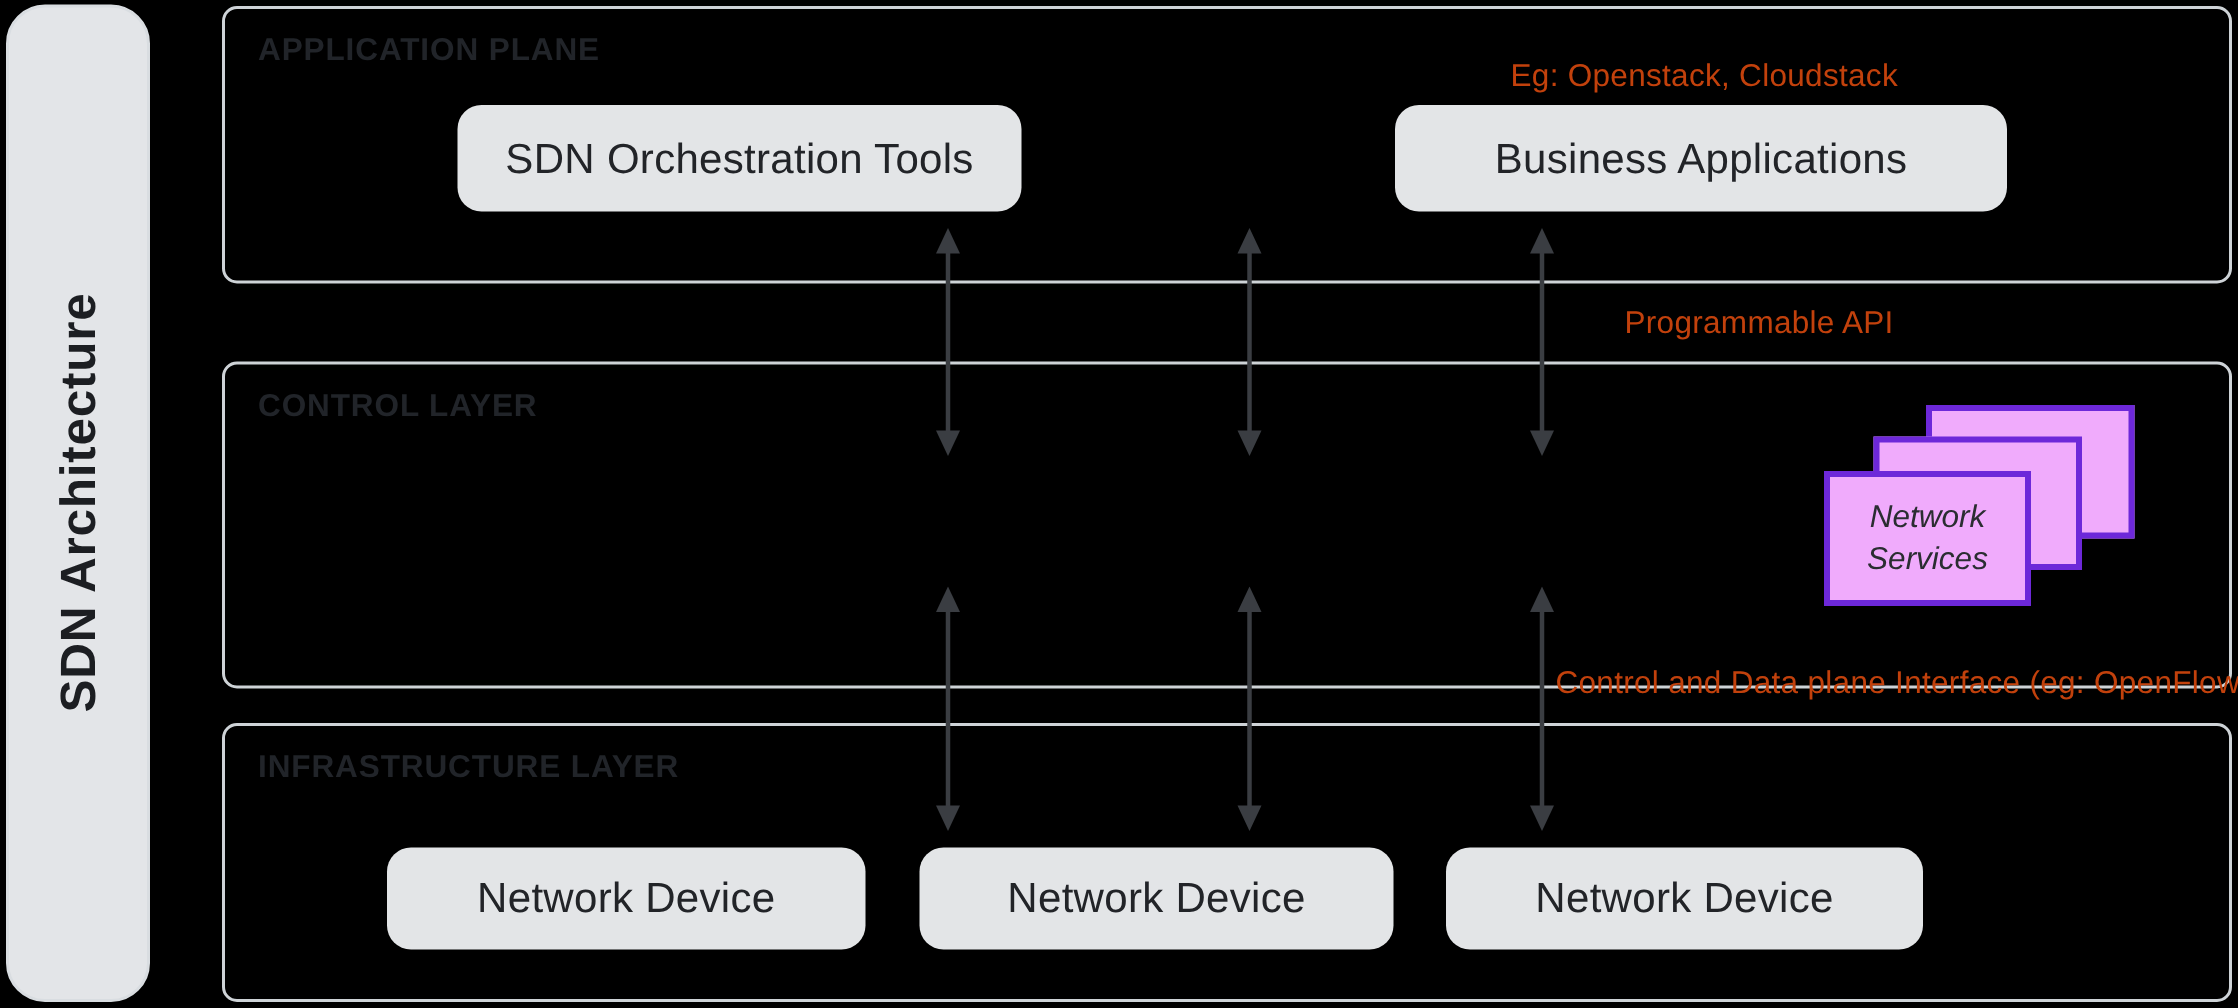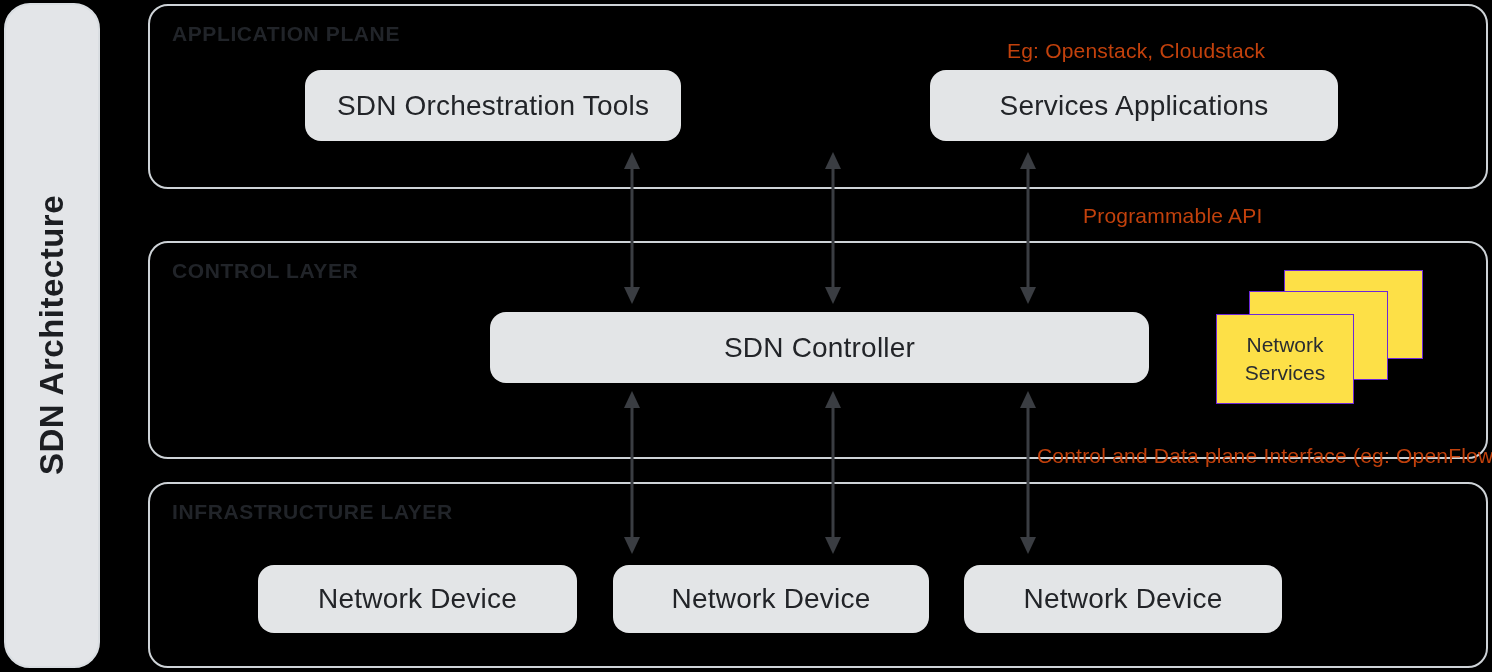--- a/index.html
+++ b/index.html
@@ -23,21 +23,21 @@
     writing-mode:vertical-rl;
     transform:rotate(180deg);
     font-size:33px;font-weight:600;color:#1c1e22;
     letter-spacing:0.5px;
     white-space:nowrap;
   }
   
   .panel{
     position:absolute;left:148px;width:1340px;
     border:2.5px solid #ced3d7;
-    border-radius:20px;
+    border-radius:10px;
     box-sizing:border-box;
     background:transparent;
   }
   .panel-app{top:4px;height:185px;}
   .panel-control{top:241px;height:218px;}
   .panel-infra{top:482px;height:186px;}
   .panel-title{
     position:absolute;left:22px;top:16px;
     font-size:21px;font-weight:700;color:#212429;
     letter-spacing:0.6px;
@@ -64,23 +64,24 @@
     letter-spacing:0.2px;white-space:nowrap;
   }
   .ann-examples{left:1007px;top:39px;}
   .ann-api{left:1043px;top:204px;margin-left:40px;}
   .ann-southbound{left:1037px;top:444px;}
   
   .arrow{position:absolute;}
   
   .card{
     position:absolute;
-    background:#fde047;
-    border:1px solid #6d28d9;
+    background:#f0abfc;
+    border:4px solid #6d28d9;
     box-sizing:border-box;
+    font-style:italic;
   }
   .card-back{left:1284px;top:270px;width:139px;height:89px;}
   .card-mid{left:1249px;top:291px;width:139px;height:89px;}
   .card-front{
     left:1216px;top:314px;width:138px;height:90px;
     display:flex;align-items:center;justify-content:center;text-align:center;
   }
   .card-front .card-label{
     font-size:21px;font-weight:500;color:#2a2d31;line-height:28px;
     width:100px;
@@ -99,22 +100,21 @@
     <div class="panel-title">APPLICATION PLANE</div>
   </div>
   <div class="panel panel-control">
     <div class="panel-title">CONTROL LAYER</div>
   </div>
   <div class="panel panel-infra">
     <div class="panel-title">INFRASTRUCTURE LAYER</div>
   </div>
 
   <div class="node node-orchestration">SDN Orchestration Tools</div>
-  <div class="node node-business">Services Applications</div>
-  <div class="node node-controller">SDN Controller</div>
+  <div class="node node-business">Business Applications</div>
   <div class="node node-device1">Network Device</div>
   <div class="node node-device2">Network Device</div>
   <div class="node node-device3">Network Device</div>
 
   <div>
     <div class="card card-back"></div>
     <div class="card card-mid"></div>
     <div class="card card-front">
       <span class="card-label">Network Services</span>
     </div>

